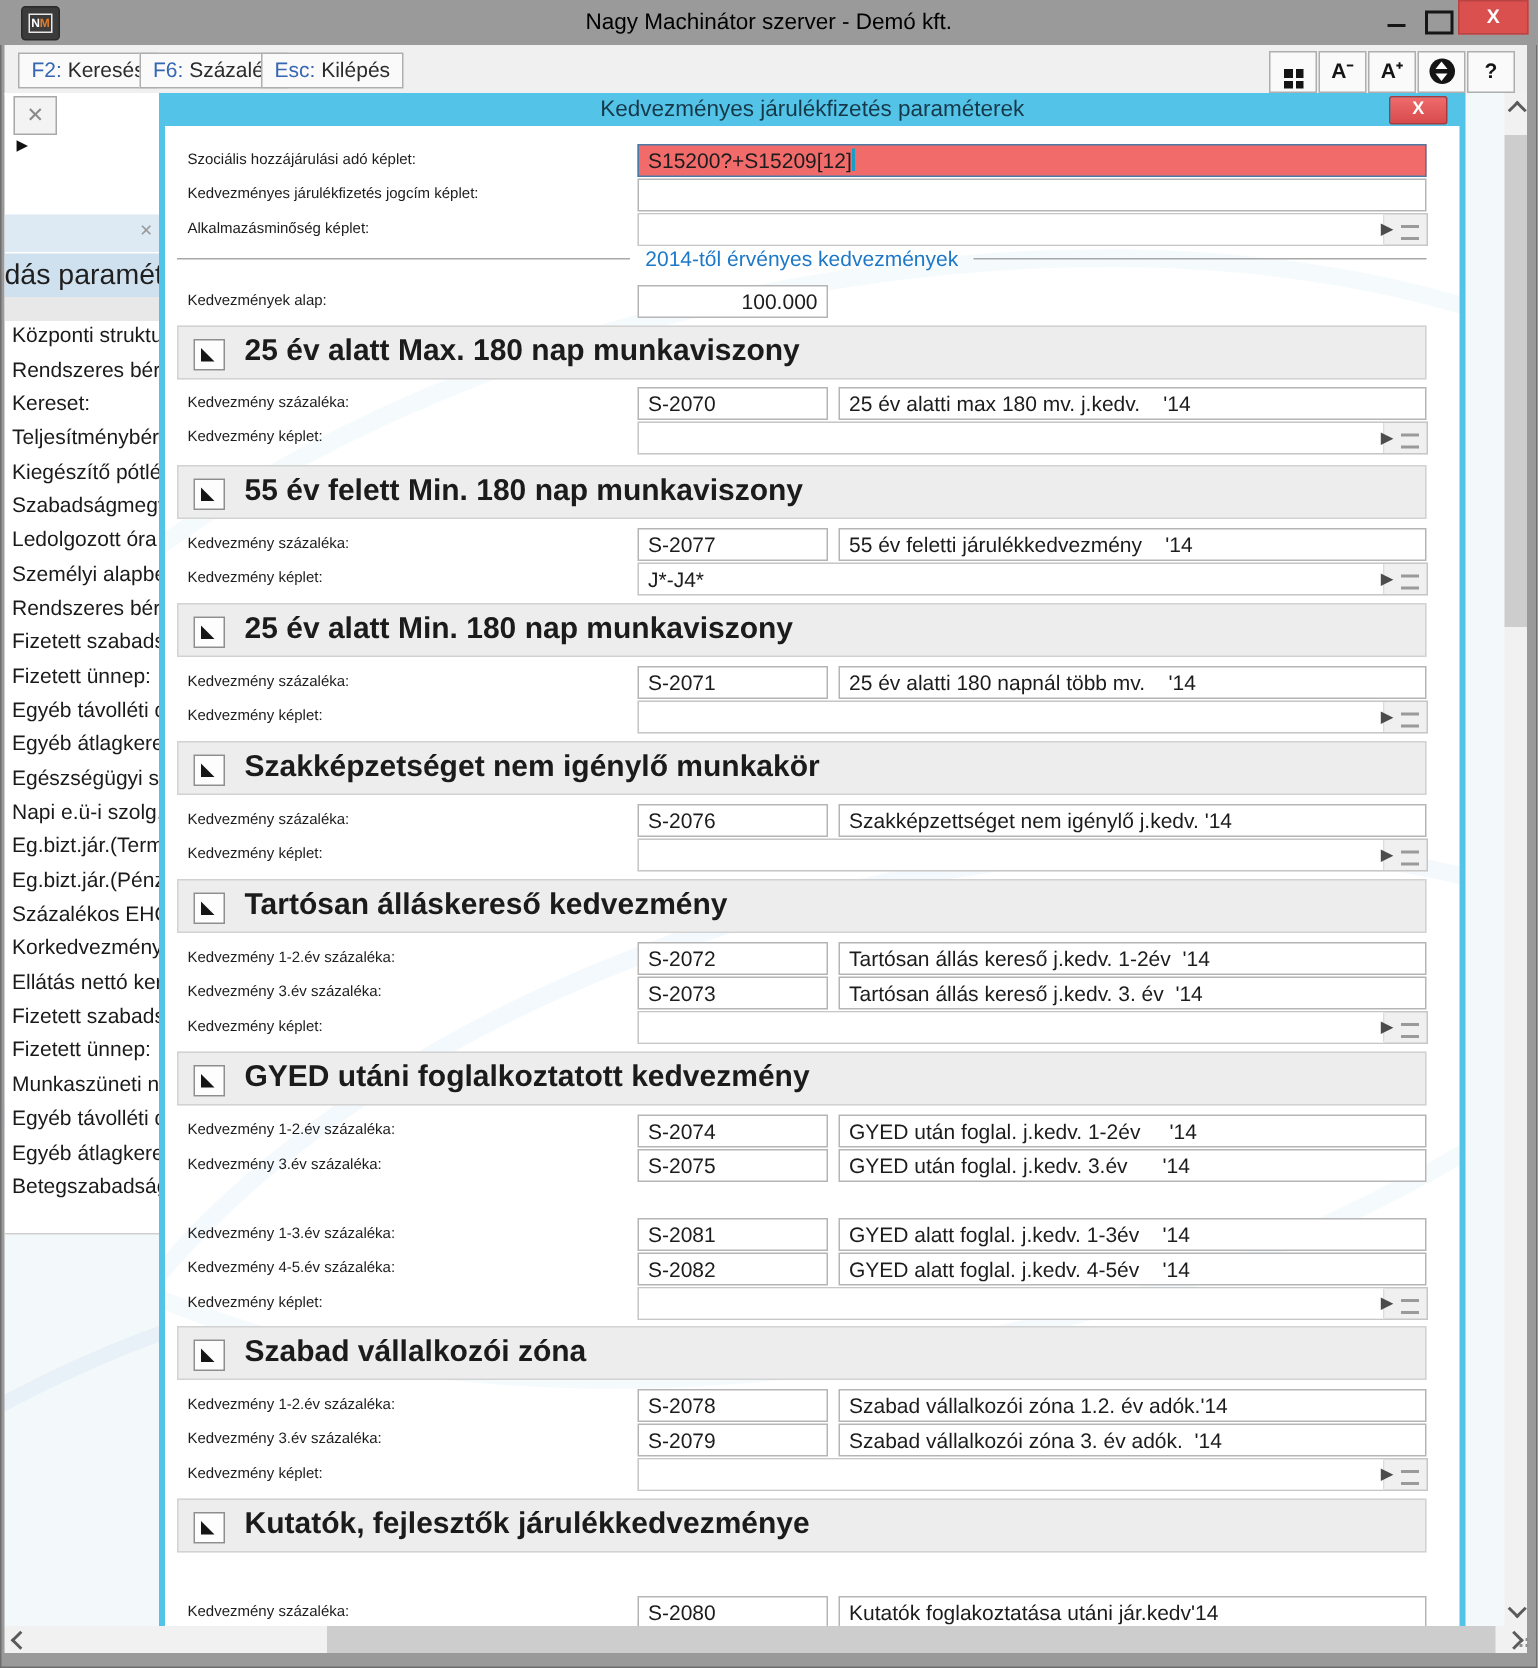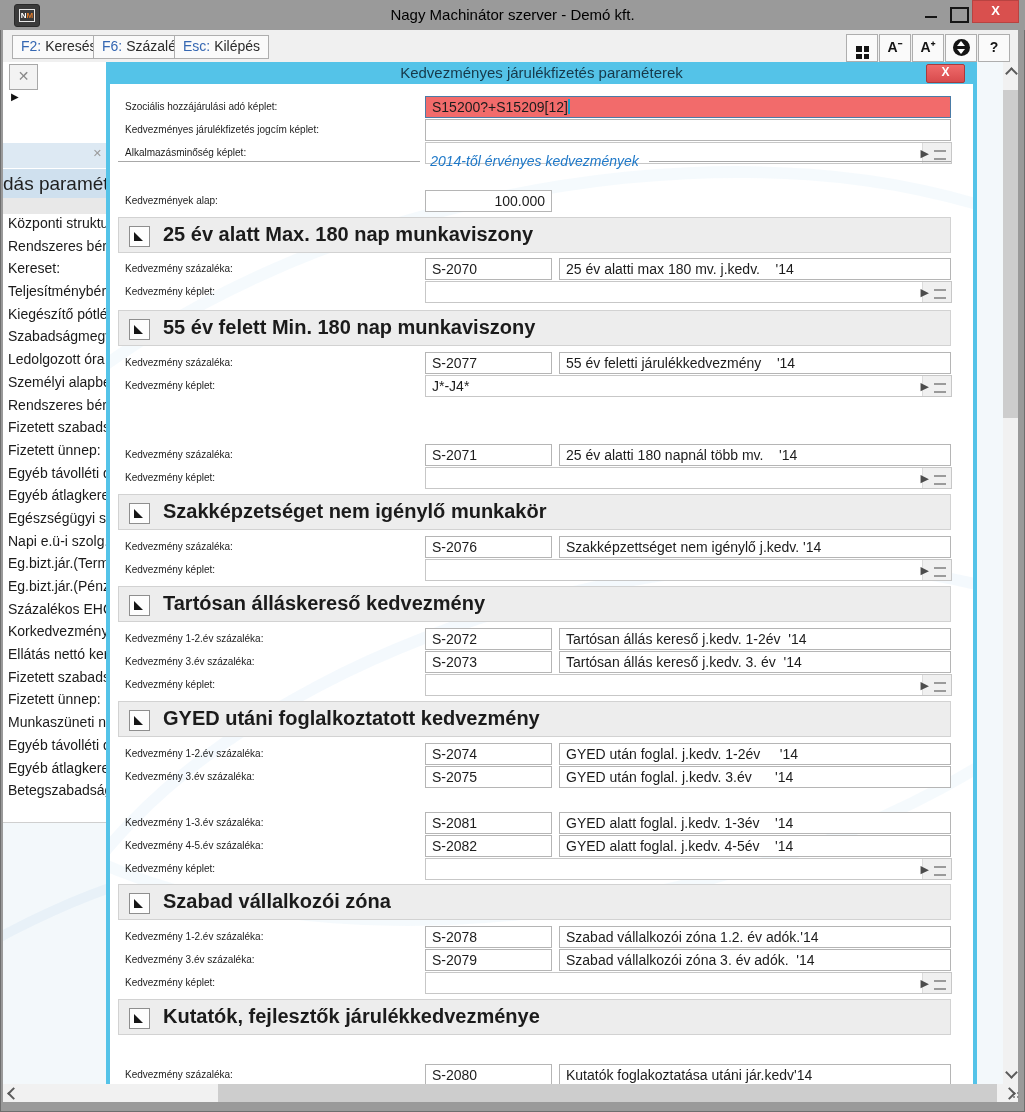--- a/index.html
+++ b/index.html
@@ -172,21 +172,21 @@
       </div>
       <div class="row" style="top:58px;">
         <span class="lbl">Alkalmazásminőség képlet:</span>
         <div class="formula">
           <span class="fval"></span>
           <span class="farrow">▶</span>
           <span class="fmenu"></span>
         </div>
       </div>
 
-      <div class="sep" style="top:70px;font-style:italic;">
+      <div class="sep" style="top:81px;">
         <span class="line"></span>
         <span class="txt">2014-től érvényes kedvezmények</span>
         <span class="line"></span>
       </div>
 
       <div class="row" style="top:106px;">
         <span class="lbl">Kedvezmények alap:</span>
         <div class="inp num"><span class="v">100.000</span></div>
       </div>
 
@@ -223,20 +223,26 @@
       </div>
       <div class="row" style="top:291px;">
         <span class="lbl">Kedvezmény képlet:</span>
         <div class="formula">
           <span class="fval">J*-J4*</span>
           <span class="farrow">▶</span>
           <span class="fmenu"></span>
         </div>
       </div>
 
+      <div class="secbar" style="top:318px;">
+        <span class="toggle">
+            <span class="tri"></span>
+          </span>
+        <span class="sectitle">25 év alatt Min. 180 nap munkaviszony</span>
+      </div>
       <div class="row" style="top:360px;">
         <span class="lbl">Kedvezmény százaléka:</span>
         <div class="inp code"><span class="v">S-2071</span></div>
         <div class="inp desc"><span class="v">25 év alatti 180 napnál több mv.    '14</span></div>
       </div>
       <div class="row" style="top:383px;">
         <span class="lbl">Kedvezmény képlet:</span>
         <div class="formula">
           <span class="fval"></span>
           <span class="farrow">▶</span>

